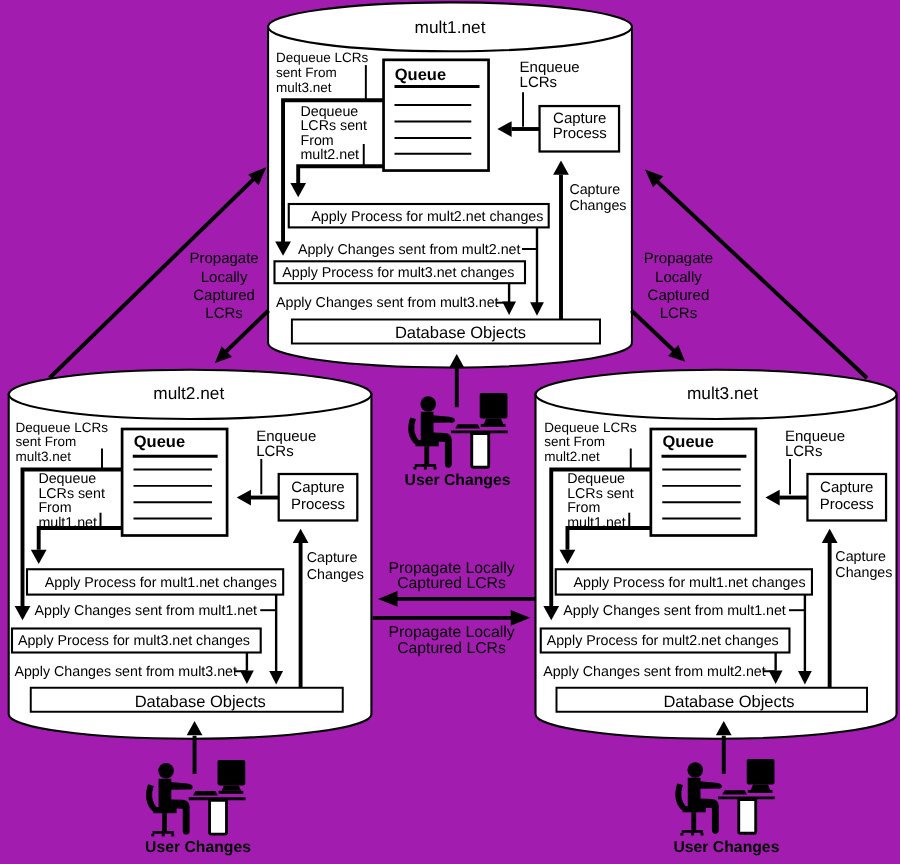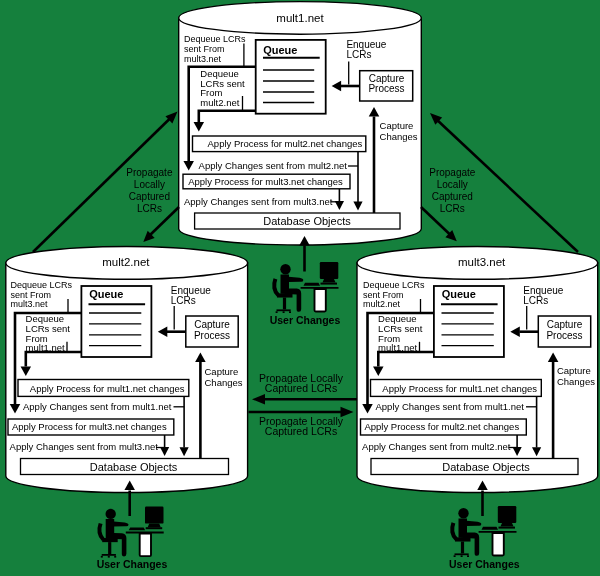--- a/index.html
+++ b/index.html
@@ -1,15 +1,15 @@
 <!DOCTYPE html>
 <html><head><meta charset="utf-8">
 <style>
 html,body{margin:0;padding:0;background:#fff;}
-#wrap{position:relative;width:600px;height:576px;background:#15803d;overflow:hidden;}
+#wrap{position:relative;width:600px;height:576px;background:#a21caf;overflow:hidden;}
 svg{position:absolute;left:0;top:0;}
 text{fill:#000;font-family:"Liberation Sans",sans-serif;}
 </style></head>
 <body>
 <div id="wrap">
 <svg width="600" height="576" viewBox="0 0 600 576">
 <path d="M 178.7,17.9 L 178.7,228.7 A 121.3 16.3 0 0 0 421.3,228.7 L 421.3,17.9 Z" fill="#fff" stroke="#000" stroke-width="1.4"></path>
 <ellipse cx="300" cy="17.9" rx="121.3" ry="16.3" fill="#fff" stroke="#000" stroke-width="1.4"></ellipse>
 <path d="M 5.799999999999997,262.9 L 5.799999999999997,476.1 A 120.9 16.4 0 0 0 247.60000000000002,476.1 L 247.60000000000002,262.9 Z" fill="#fff" stroke="#000" stroke-width="1.4"></path>
 <ellipse cx="126.7" cy="262.9" rx="120.9" ry="16.4" fill="#fff" stroke="#000" stroke-width="1.4"></ellipse>

